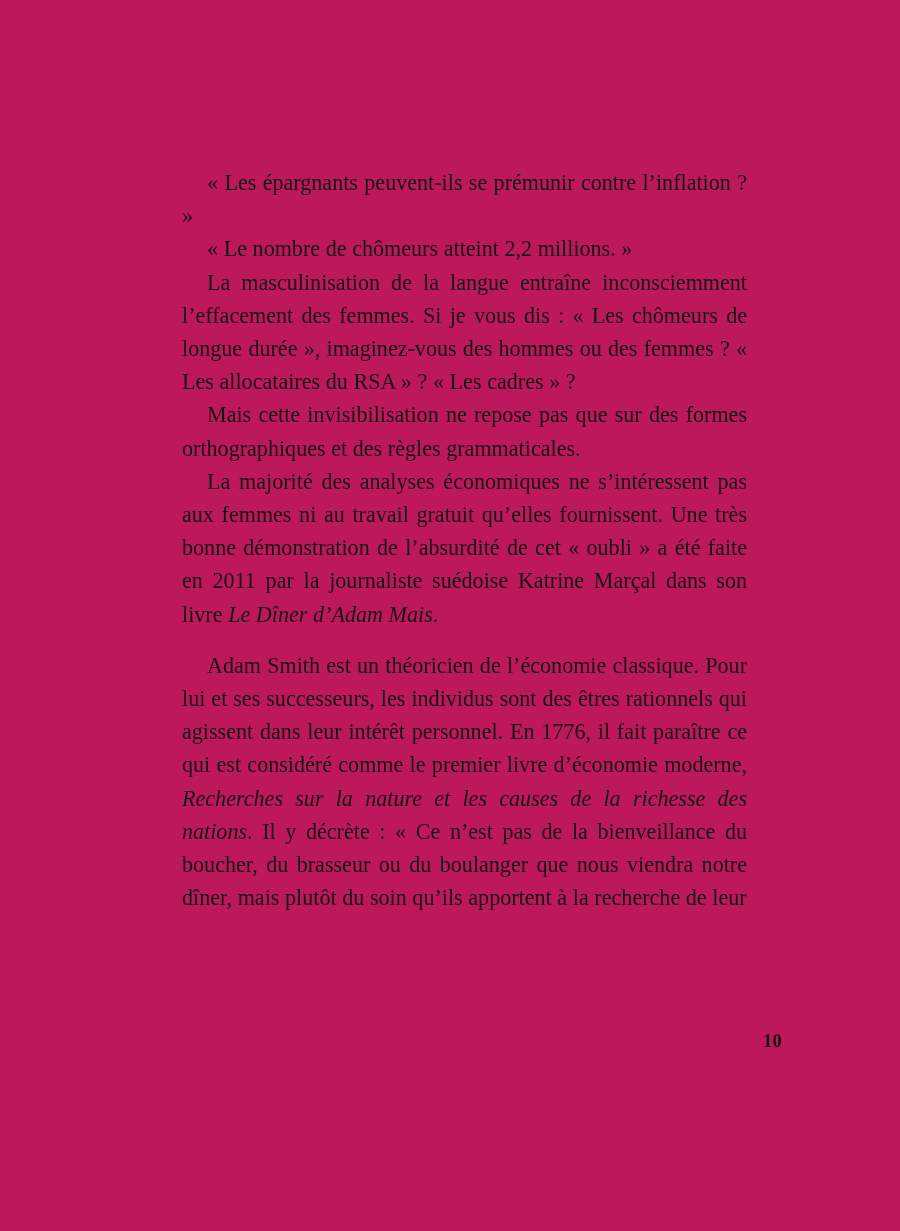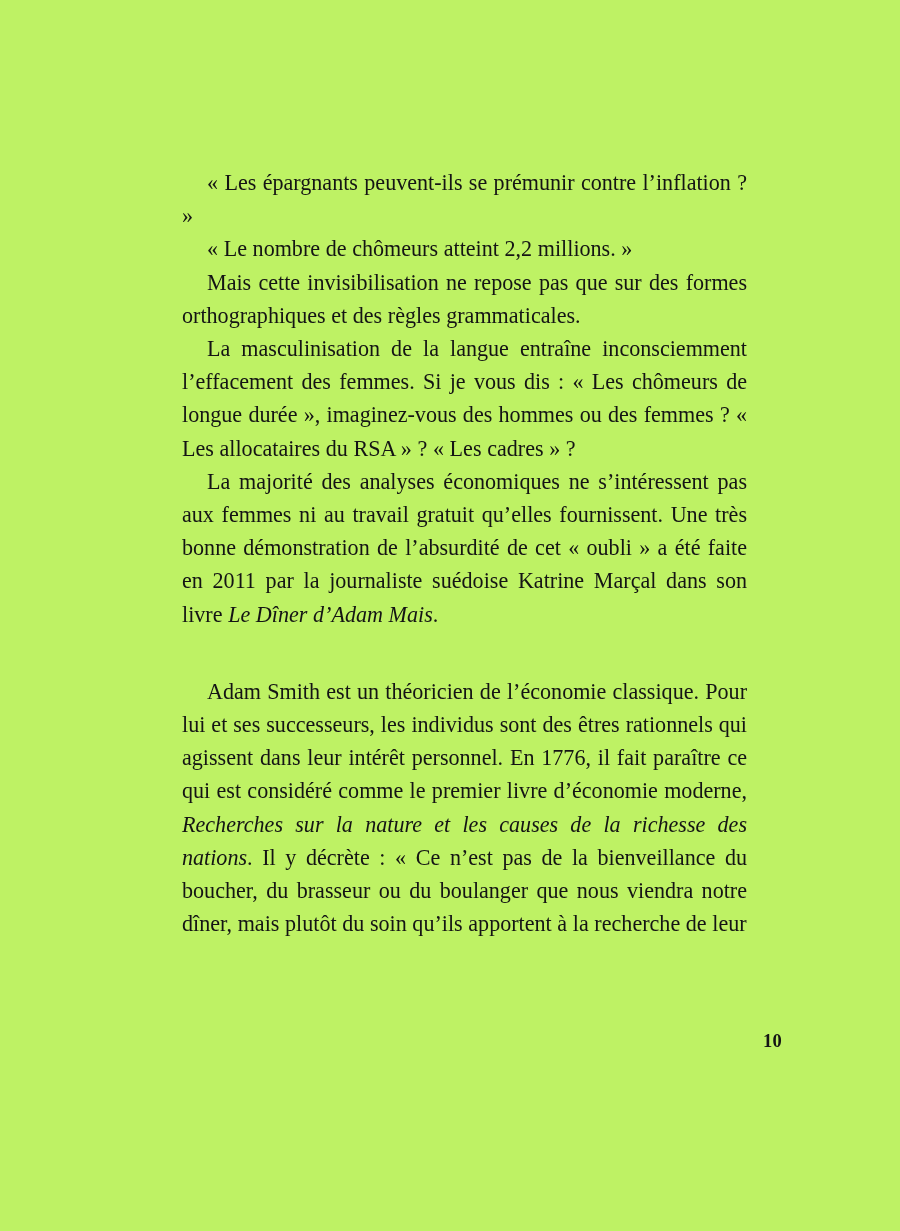--- a/index.html
+++ b/index.html
@@ -13,37 +13,37 @@
     font-family: "Liberation Serif", "DejaVu Serif", serif;
     color: #141414;
     -webkit-font-smoothing: antialiased;
   }
 
   .page {
     position: relative;
     width: 900px;
     height: 1231px;
     box-sizing: border-box;
-    background: #bef264;
+    background: #be185d;
     overflow: hidden;
   }
 
   .text-column {
     position: absolute;
     left: 182px;
     top: 166px;
     width: 565px;
   }
 
   .block {
     margin: 0;
   }
 
   .block + .block {
-    margin-top: 44px;
+    margin-top: 18px;
   }
 
   p.para {
     margin: 0;
     font-size: 22.1px;
     line-height: 33.2px;
     text-align: justify;
     text-align-last: left;
     text-indent: 25px;
     hyphens: manual;
@@ -71,22 +71,22 @@
 </head>
 <body>
 
 <div class="page">
 
   <div class="text-column">
 
     <div class="block">
       <p class="para">« Les épargnants peuvent-ils se prémunir contre l’inflation ? »</p>
       <p class="para">« Le nombre de chômeurs atteint 2,2 millions. »</p>
+      <p class="para">La masculinisation de la langue entraîne inconsciemment l’effacement des femmes. Si je vous dis : « Les chômeurs de longue durée », imaginez-vous des hommes ou des femmes ? « Les allocataires du RSA » ? « Les cadres » ?</p>
       <p class="para">Mais cette invisibilisation ne repose pas que sur des formes orthographiques et des règles grammaticales.</p>
-      <p class="para">La masculinisation de la langue entraîne inconsciemment l’effacement des femmes. Si je vous dis : « Les chômeurs de longue durée », imaginez-vous des hommes ou des femmes ? « Les allocataires du RSA » ? « Les cadres » ?</p>
       <p class="para">
         <span>La majorité des analyses économiques ne s’intéressent pas aux femmes ni au travail gratuit qu’elles fournissent. Une très bonne démonstration de l’absurdité de cet « oubli » a été faite en 2011 par la journaliste suédoise Katrine Marçal dans son livre </span><em class="title">Le Dîner d’Adam Mais</em><span>.</span>
       </p>
     </div>
 
     <div class="block">
       <p class="para">
         <span>Adam Smith est un théoricien de l’économie classique. Pour lui et ses successeurs, les individus sont des êtres rationnels qui agissent dans leur intérêt personnel. En 1776, il fait paraître ce qui est considéré comme le premier livre d’économie moderne, </span><em class="title">Recherches sur la nature et les causes de la richesse des nations</em><span>. Il y décrète : « Ce n’est pas de la bienveillance du boucher, du brasseur ou du boulanger que nous viendra notre dîner, mais plutôt du soin qu’ils apportent à la recherche de leur</span>
       </p>
     </div>

